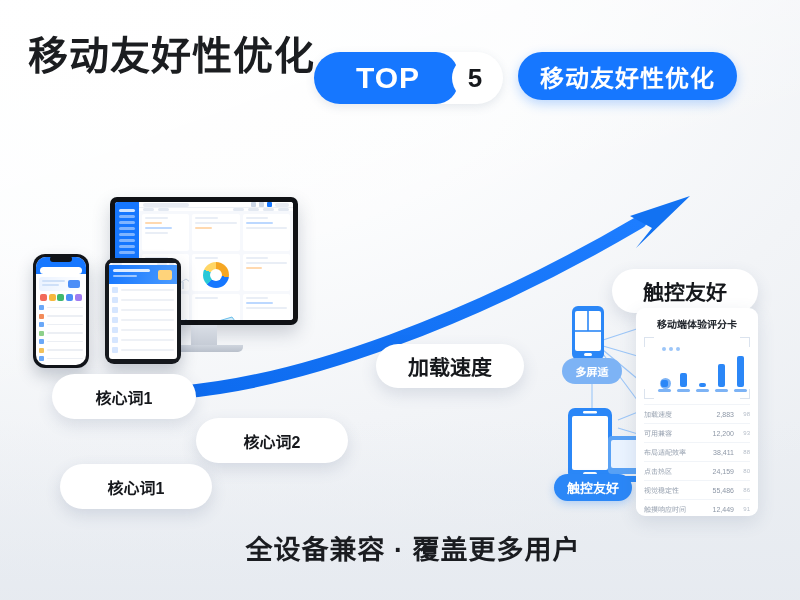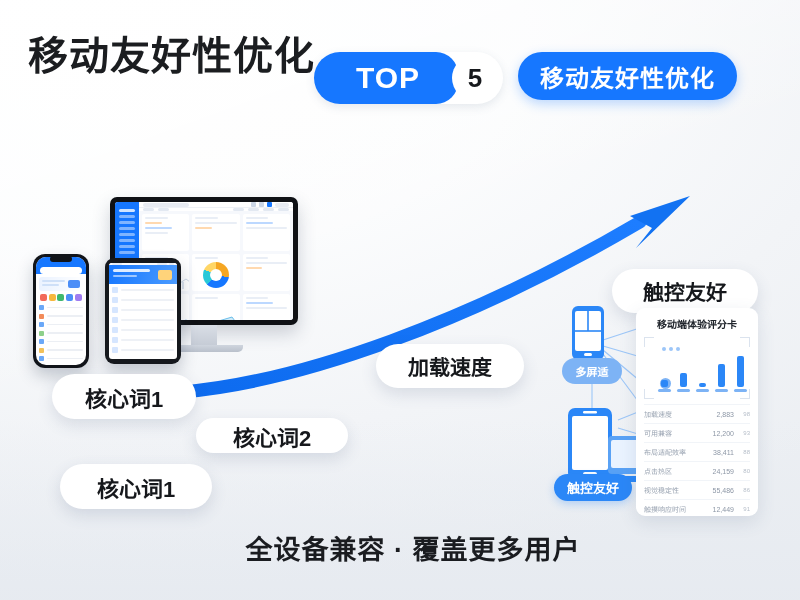--- a/index.html
+++ b/index.html
@@ -133,25 +133,25 @@
   .ph-icons i{width:7px;height:7px;border-radius:2px;display:block;}
   .ph-list{flex:1;padding:2px 3px;}
   .prow{display:flex;align-items:center;gap:3px;margin-bottom:3.5px;}
   .prow .ic{width:5px;height:5px;border-radius:1px;}
   .prow .tx{flex:1;height:1.6px;background:#eceff4;border-radius:1px;}
 
   
   .kw{
     position:absolute;background:#ffffff;border-radius:26px;
     display:flex;align-items:center;justify-content:center;
-    font-size:22px;font-weight:bold;color:#16181c;white-space:nowrap;
+    font-size:16px;font-weight:bold;color:#16181c;white-space:nowrap;
     box-shadow:0 6px 16px rgba(70,90,125,.16);
   }
   .kw1{left:52px;top:374px;width:144px;height:45px;}
-  .kw2{left:196px;top:418px;width:152px;height:35px;}
+  .kw2{left:196px;top:418px;width:152px;height:45px;}
   .kw3{left:60px;top:464px;width:152px;height:45px;}
   .kw-mid{left:376px;top:344px;width:148px;height:44px;font-size:21px;}
   .kw-touch{left:612px;top:269px;width:146px;height:44px;font-size:21px;}
 
   
   .rdiag{position:absolute;left:540px;top:300px;width:250px;height:225px;}
   .rdiag svg{position:absolute;left:0;top:0;}
   .rp-pill{
     position:absolute;border-radius:14px;display:flex;align-items:center;justify-content:center;
     color:#ffffff;font-weight:bold;white-space:nowrap;

